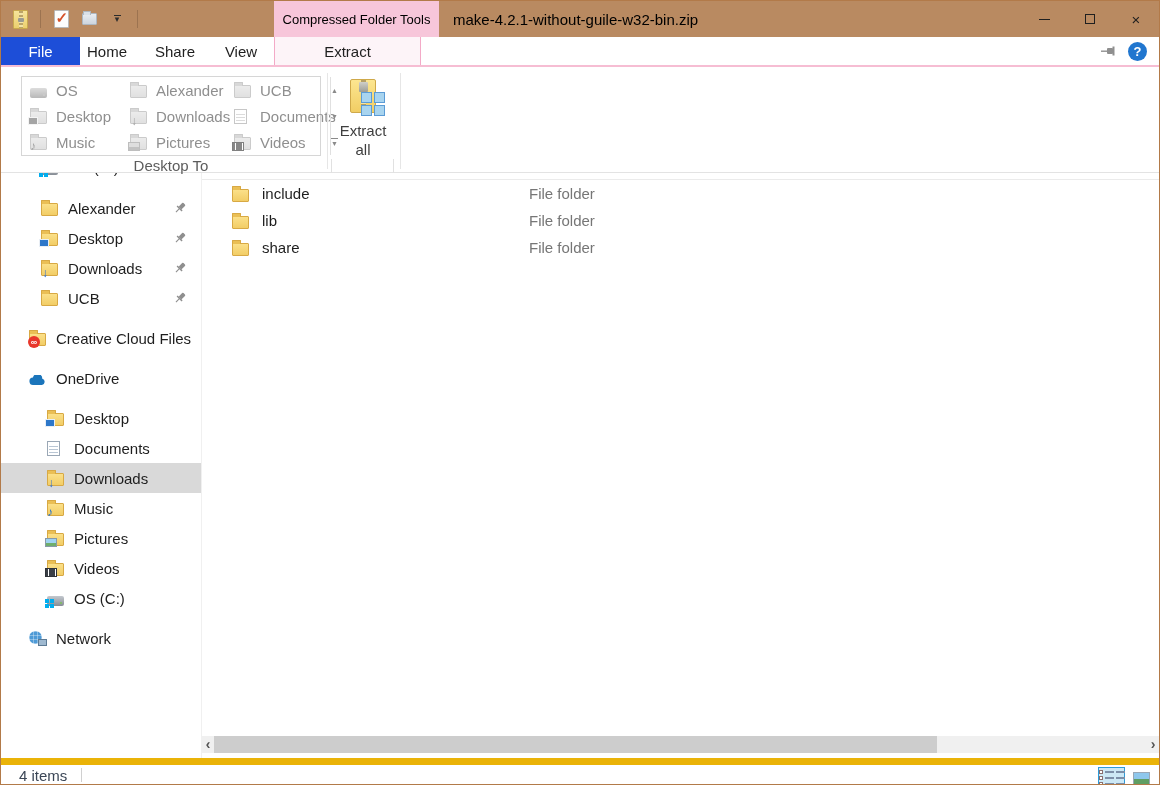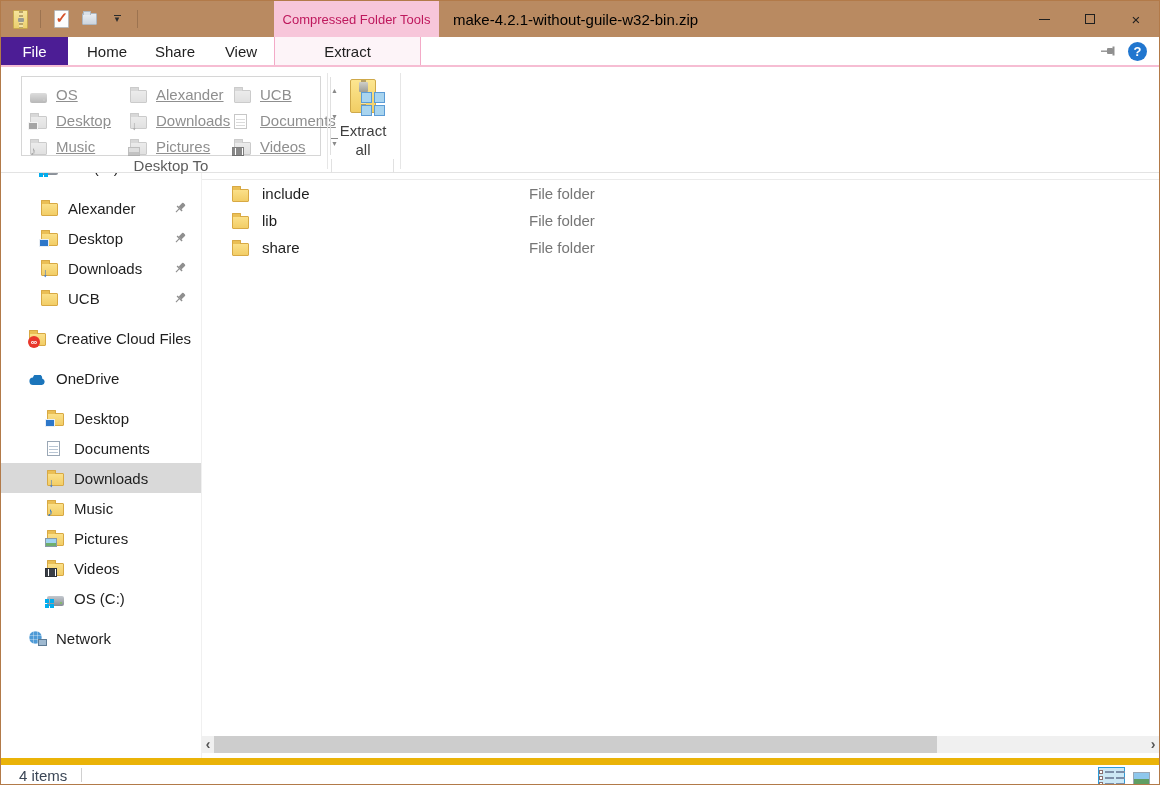--- a/index.html
+++ b/index.html
@@ -15,44 +15,44 @@
   .ziplg { position:relative; width:15px; height:19px; background:linear-gradient(#f6e49a,#eccf6e); border:1px solid #c9a94e; border-radius:1px; }
   .ziplg i { position:absolute; left:5px; top:0; width:4px; height:100%; background:repeating-linear-gradient(#bba468 0 2px,#f2e3a6 2px 4px); }
   .ziplg b { position:absolute; left:4px; top:7px; width:6px; height:4px; background:#9b9b92; border-radius:1px; }
   .chk { position:relative; width:15px; height:18px; background:#fdfdfd; border:1px solid #b9b9b9; border-radius:1px; }
   .chk span { position:absolute; left:1px; top:-2px; color:#d4512a; font-size:15px; font-weight:bold; line-height:18px; }
   .fold-plain { width:15px; height:12px; background:linear-gradient(#e9edf2,#cdd5de); border:1px solid #aeb8c2; border-radius:1px; position:relative; }
   .fold-plain::before { content:""; position:absolute; left:0; top:-3px; width:6px; height:3px; background:#d9e0e8; border:1px solid #aeb8c2; border-bottom:none; }
   .chevline { display:flex; flex-direction:column; align-items:center; color:#2c2c2c; }
   .chevline .bar { width:7px; height:1px; background:#2c2c2c; margin-bottom:-1px; }
   .chevline .v { font-size:9px; line-height:8px; }
-  #ctx-header { position:absolute; left:273px; top:0; width:165px; height:36px; background:#f7c6da; display:flex; align-items:center; justify-content:center; color:#be185d; font-size:13px; }
+  #ctx-header { position:absolute; left:273px; top:0; width:165px; height:36px; background:#f7c6da; display:flex; align-items:center; justify-content:center; color:#000000; font-size:13px; }
   #win-title { position:absolute; left:452px; top:0; height:36px; display:flex; align-items:center; color:#000000; font-size:15px; }
   #win-controls { position:absolute; right:0; top:0; height:36px; display:flex; }
   .wc { width:46px; height:36px; display:flex; align-items:center; justify-content:center; color:#1f1f1f; }
   .minbar { width:11px; height:1px; background:#1f1f1f; }
   .maxbox { width:10px; height:10px; border:1px solid #1f1f1f; }
   .wc.close { font-size:15px; }
 
   
   #tabrow { position:absolute; left:0; top:36px; width:100%; height:30px; background:#fff; border-bottom:2px solid #f6bdd3; }
   .tab { position:absolute; top:0; height:28px; display:flex; align-items:center; justify-content:center; color:#1e1e1e; }
-  #tab-file { left:0; width:67px; background:#4c1d95; color:#fff; }
+  #tab-file { left:0; width:79px; background:#1d4ed8; color:#fff; }
   #tab-home { left:80px; width:52px; }
   #tab-share { left:146px; width:56px; }
   #tab-view { left:212px; width:56px; }
   #tab-extract { left:273px; width:147px; background:#fdf4f8; border-left:1px solid #f3aac7; border-right:1px solid #f3aac7; }
   #ribbon-pin { position:absolute; right:42px; top:7px; width:18px; height:14px; }
   #help-btn { position:absolute; right:12px; top:5px; width:19px; height:19px; border-radius:50%; background:#2076cf; color:#fff; font-size:13px; font-weight:bold; display:flex; align-items:center; justify-content:center; }
 
   
   #ribbon { position:absolute; left:0; top:68px; width:100%; height:104px; background:#fff; border-bottom:1px solid #e3e3e3; z-index:5; }
   #gallery { position:absolute; left:20px; top:7px; width:300px; height:80px; border:1px solid #d6d6d6; background:#fff; display:flex; }
   #gallery-grid { flex:1; display:grid; grid-template-columns:100px 104px 96px; grid-auto-rows:26px; align-items:center; padding-left:8px; }
-  .gal-item { display:flex; align-items:flex-end; gap:7px; color:#8f8f8f; height:26px;text-decoration:underline; }
+  .gal-item { display:flex; align-items:center; gap:7px; color:#8f8f8f; height:26px; }
   .gal-item .ic { filter:grayscale(1) opacity(.62); }
   #gallery-scroll { width:19px; border-left:1px solid #e0e0e0; display:flex; flex-direction:column; }
   .gsc { flex:1; display:flex; align-items:center; justify-content:center; font-size:7px; color:#8a8a8a; }
   .gsc.more { flex-direction:column; }
   .gsc.more .bar { width:7px; height:1px; background:#8a8a8a; margin-bottom:1px; }
   #group-label { position:absolute; left:20px; top:88px; width:300px; text-align:center; color:#5c5c5c; font-size:15px; }
   .rib-sep { position:absolute; top:4px; width:1px; height:96px; background:#e6e6e6; }
   #extract-all { position:absolute; left:333px; top:6px; width:58px; height:92px; display:flex; flex-direction:column; align-items:center; padding-top:4px; }
   .xfolder { position:relative; width:26px; height:34px; background:linear-gradient(#fce690,#f1cd64); border:1px solid #cfa94a; border-radius:2px; }
   .xfolder .zipline { position:absolute; left:10px; top:0; width:5px; height:100%; background:repeating-linear-gradient(#b5a065 0 2px,#f3e4a8 2px 4px); }

